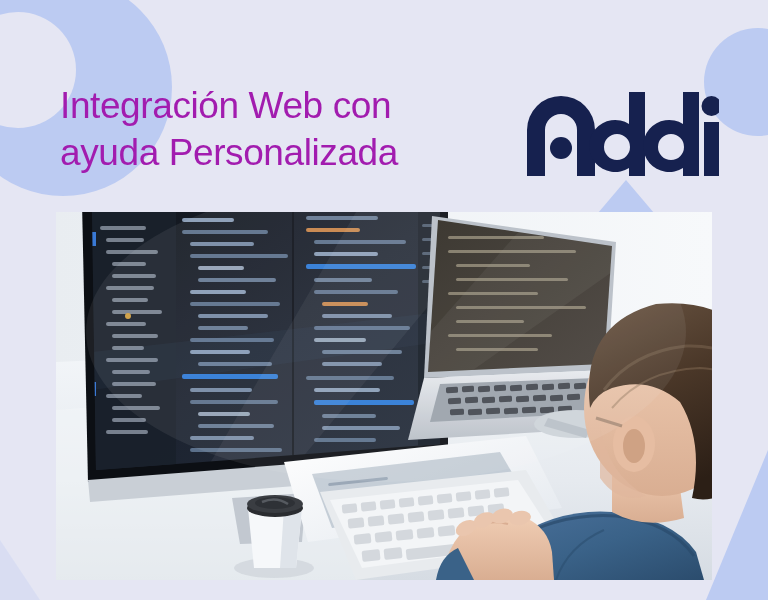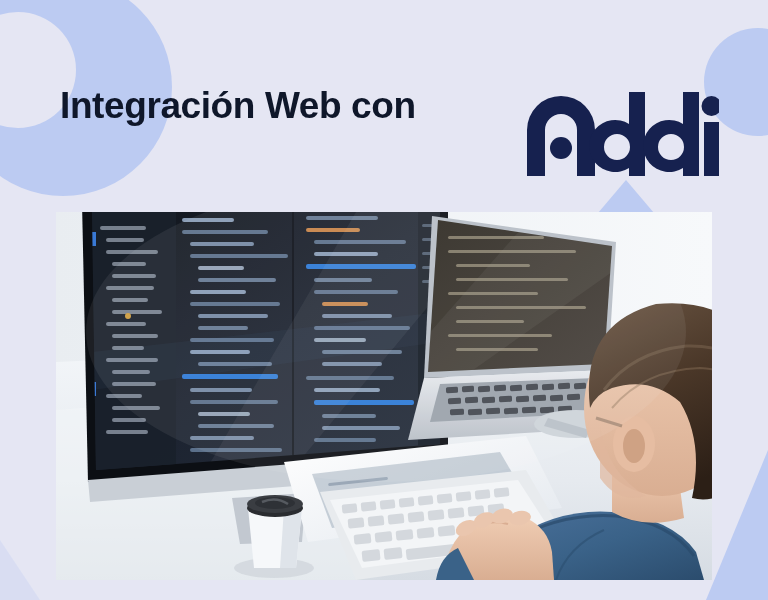--- a/index.html
+++ b/index.html
@@ -89,24 +89,24 @@
     width: 768px;
     height: 212px;
   }
 
   .headline {
     position: absolute;
     left: 60px;
     top: 82px;
     width: 430px;
     margin: 0;
-    color: #0f172a;
+    color: #a21caf;
     font-family: "Liberation Sans", sans-serif;
     font-size: 37px;
-    font-weight: bold;
+    font-weight: normal;
     line-height: 1.28;
     letter-spacing: -0.4px;
   }
   .headline-line { display: block; white-space: nowrap; }
 
   .logo {
     position: absolute;
     left: 523px;
     top: 92px;
     color: #16214f;
@@ -139,20 +139,21 @@
   <div class="deco ring-tl-hole"></div>
   <div class="deco circle-tr"></div>
   <div class="deco tri-mid"></div>
   <div class="deco tri-br"></div>
   <div class="deco wedge-bl"></div>
 
   <div class="header">
 
     <h1 class="headline">
       <span class="headline-line">Integración Web con</span>
+      <span class="headline-line">ayuda Personalizada</span>
     </h1>
 
     <div class="logo">
       <svg width="196" height="84" viewBox="0 0 196 84" aria-hidden="true">
         <g fill="#16214f">
 
           <path d="M4 84 L4 38 A34 34 0 0 1 72 38 L72 84 L54 84 L54 38
                    A16 16 0 0 0 22 38 L22 84 Z"></path>
           <circle cx="38" cy="56" r="11"></circle>
 

